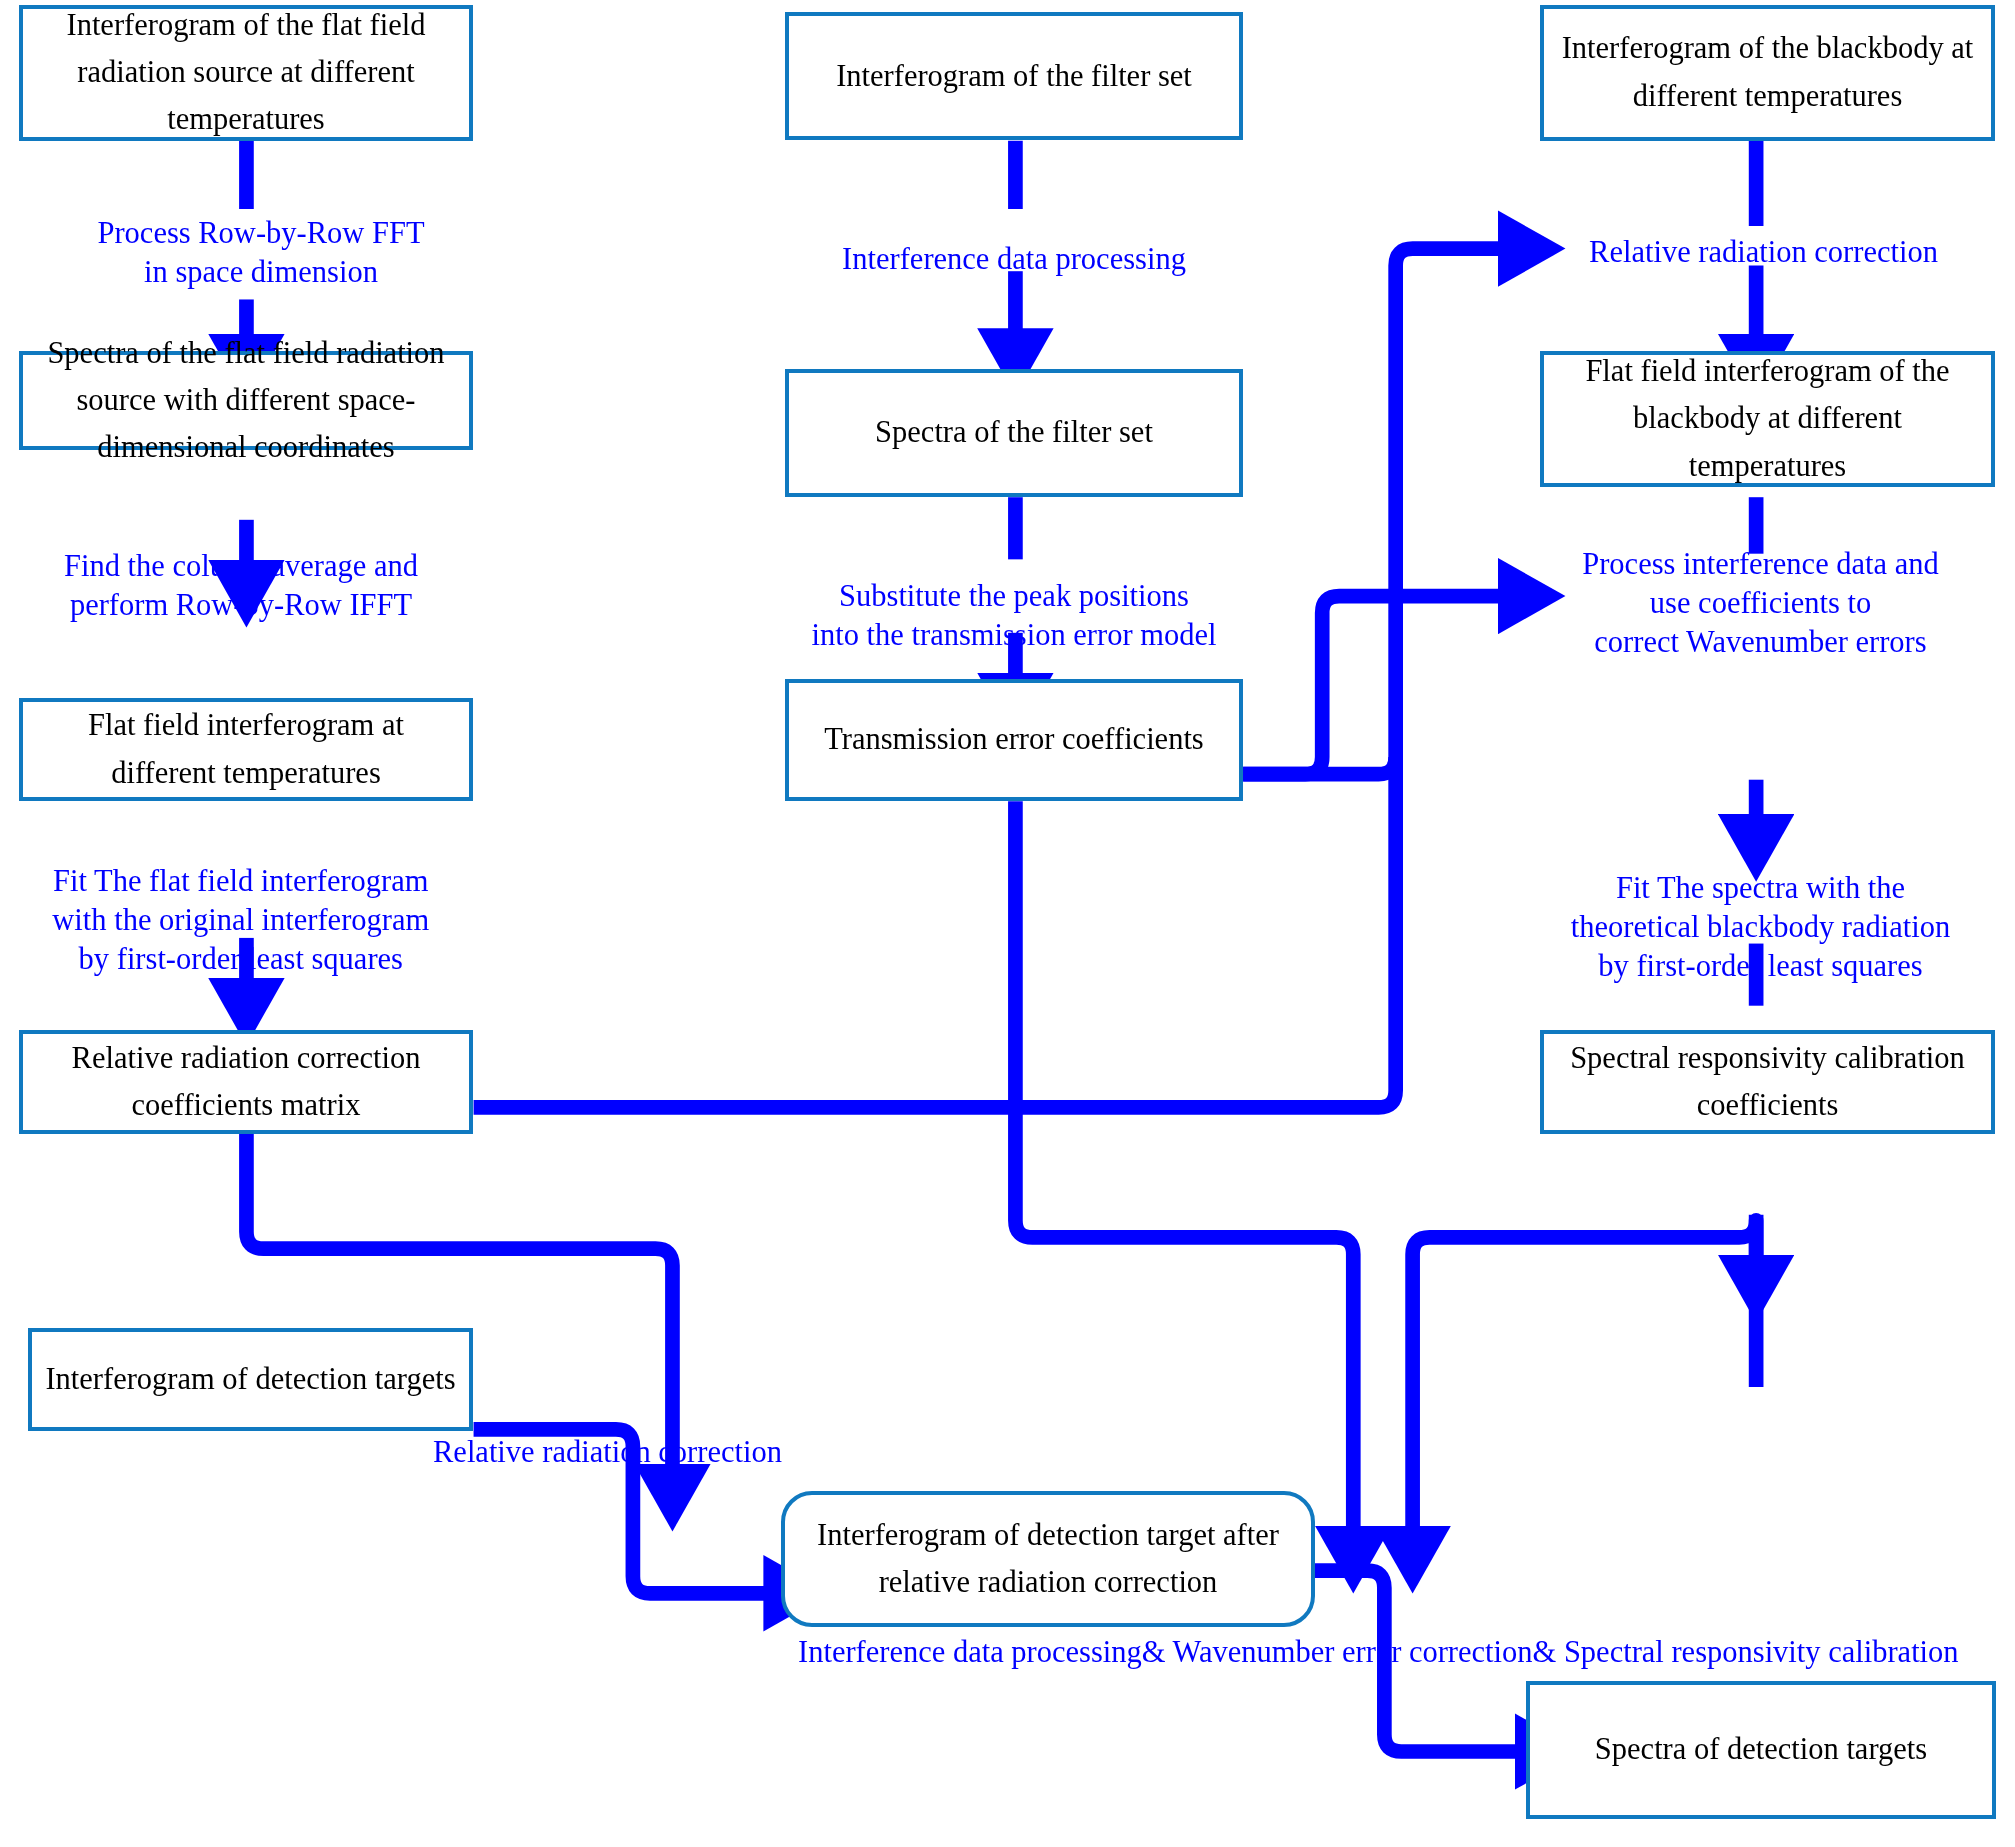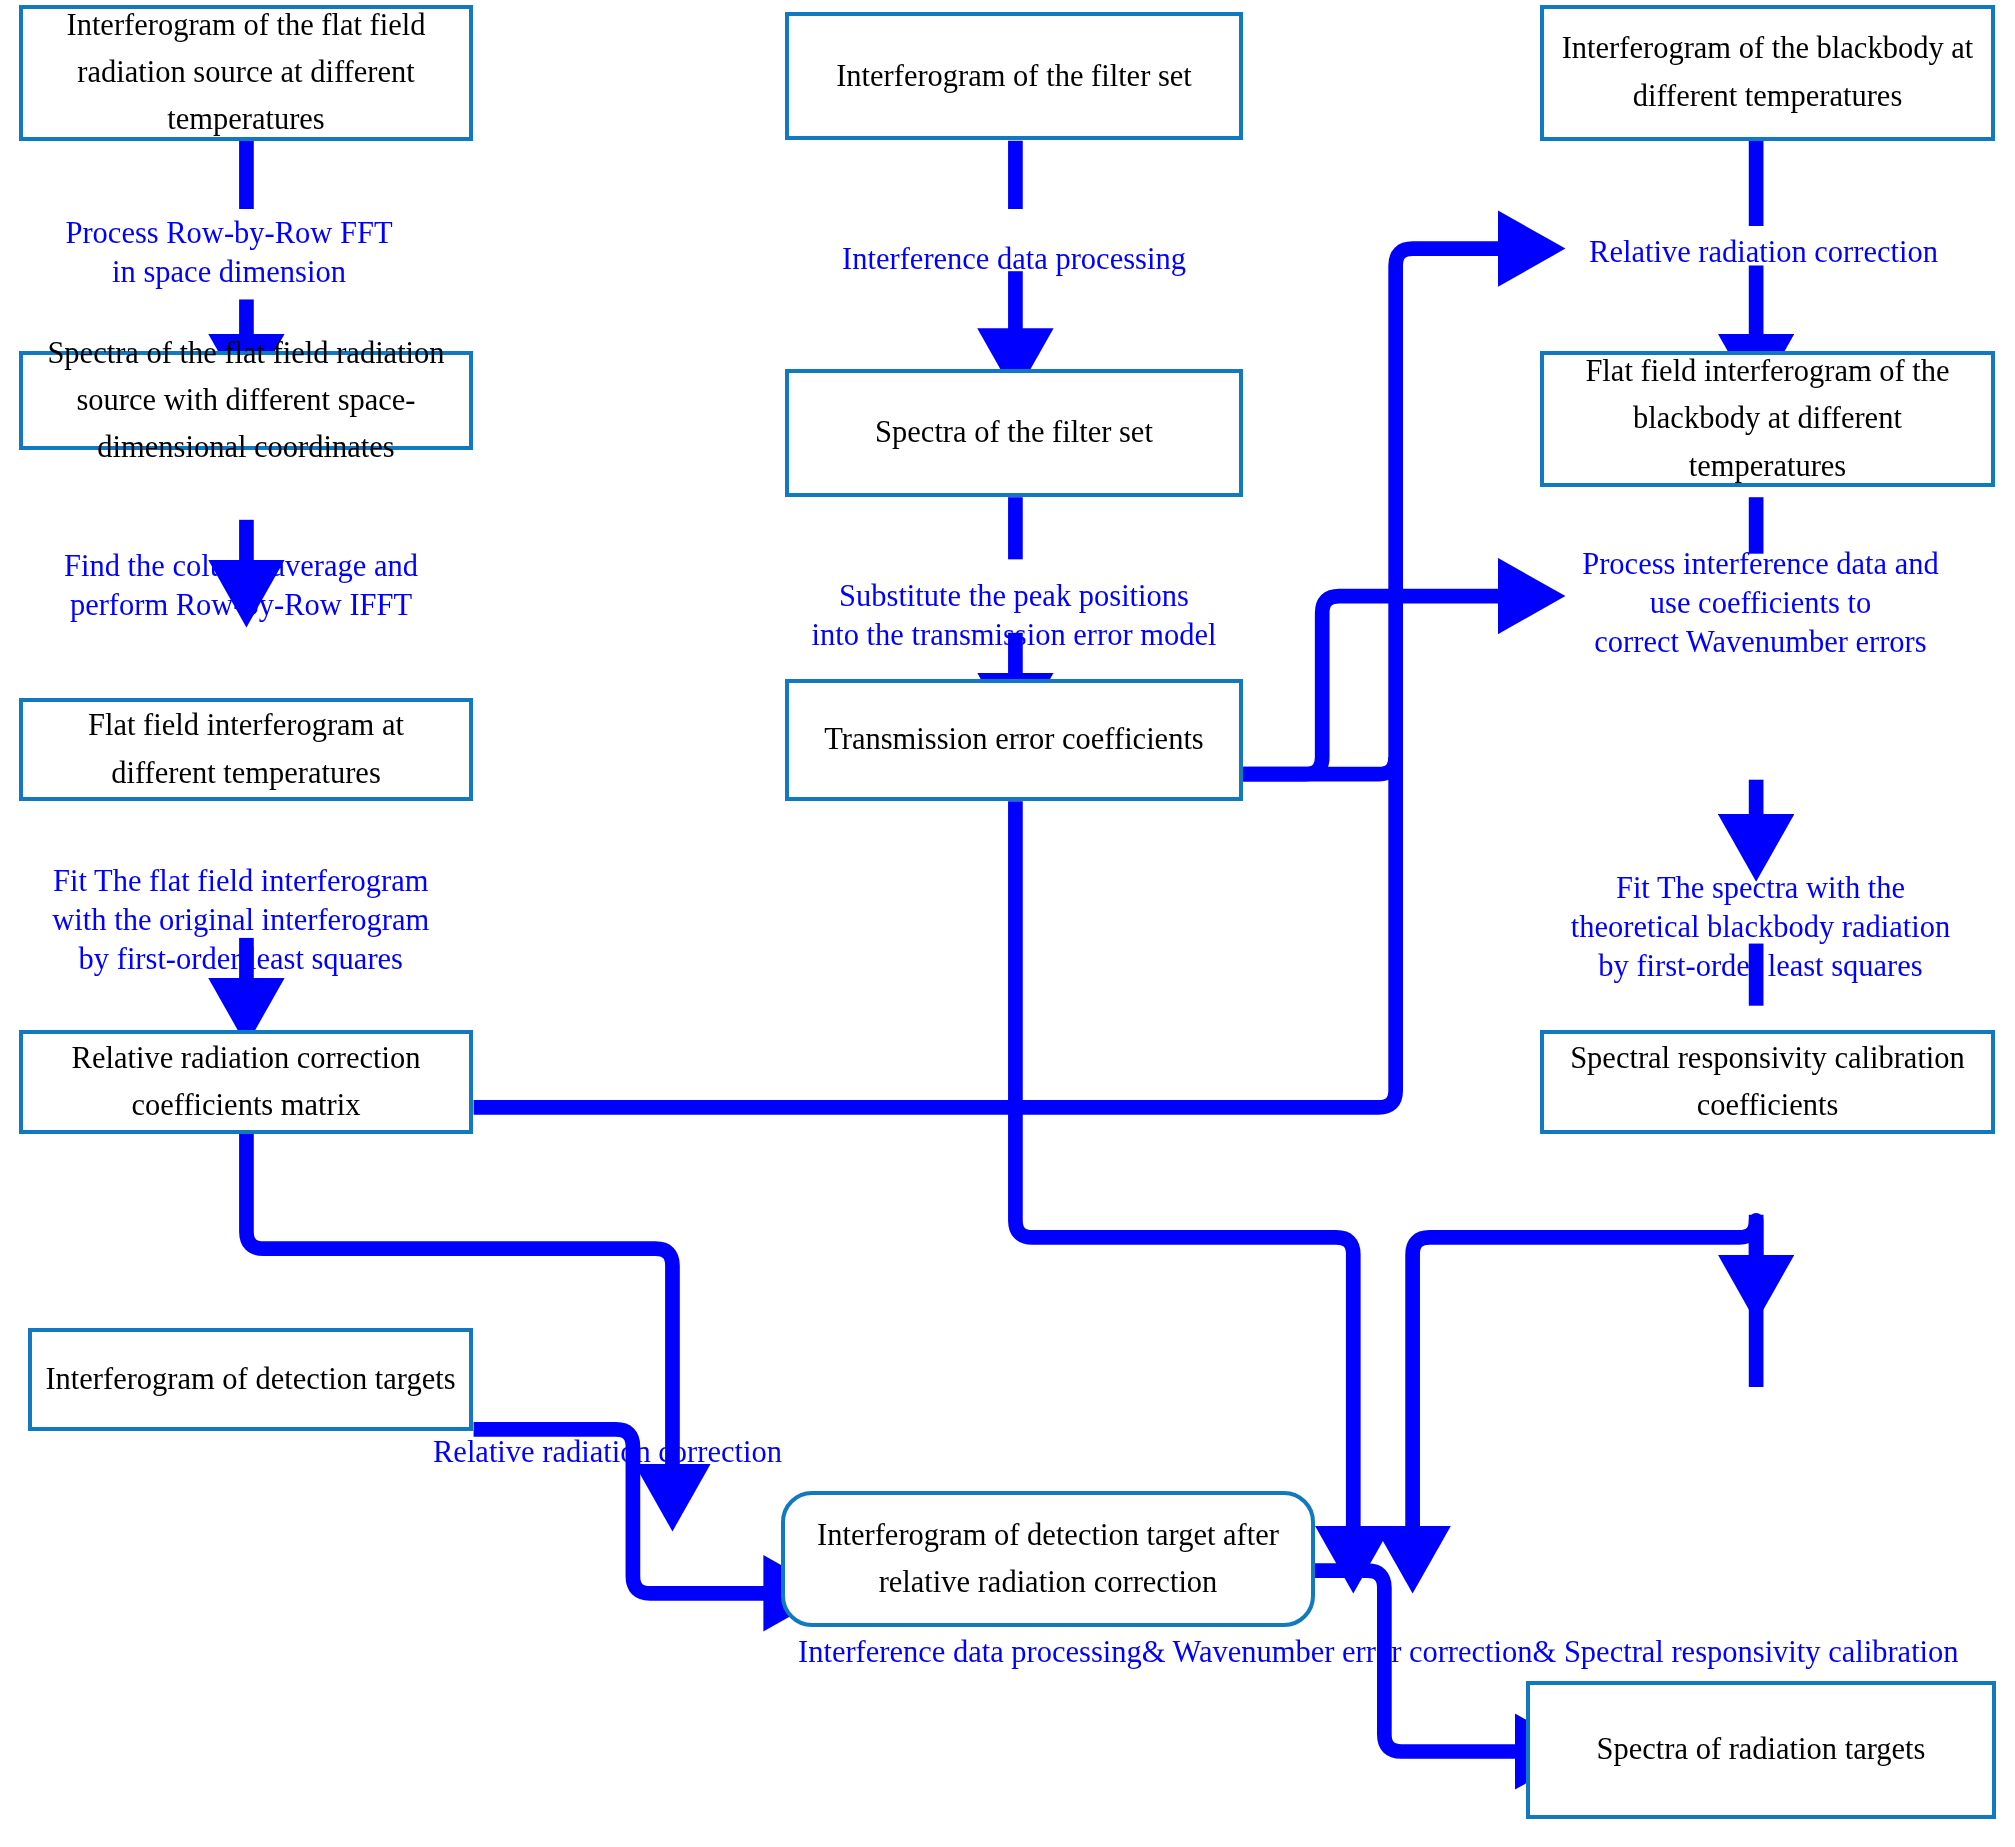--- a/index.html
+++ b/index.html
@@ -93,21 +93,21 @@
 
       <path d="M2200,2780 H2420 Q2450,2780 2450,2810 V3070 Q2450,3100 2480,3100 H2690" marker-end="url(#ah)"></path>
 
     </g>
   </svg>
 
   <div class="node" style="left:19px;top:4.5px;width:454px;height:136px;">
     <span>Interferogram of the flat field radiation source at different temperatures</span>
   </div>
 
-  <div class="elabel" style="left:2px;top:214px;width:454px;">Process Row-by-Row FFT
+  <div class="elabel" style="left:34px;top:214px;width:454px;">Process Row-by-Row FFT
 in space dimension</div>
 
   <div class="node" style="left:19px;top:351px;width:454px;height:99px;">
     <span>Spectra of the flat field radiation source with different space-dimensional coordinates</span>
   </div>
 
   <div class="elabel" style="left:8px;top:547px;width:466px;">Find the column average and
 perform Row-by-Row IFFT</div>
 
   <div class="node" style="left:19px;top:698px;width:454px;height:103px;">
@@ -168,17 +168,17 @@
 
   <div class="node" style="left:1540px;top:1030px;width:455px;height:104px;">
     <span>Spectral responsivity calibration coefficients</span>
   </div>
 
   <div class="elabel left" style="left:433px;top:1433px;width:509px;">Relative radiation correction</div>
 
   <div class="elabel nowrap" style="left:798px;top:1633px;width:1243px;text-align:left;">Interference data processing&amp; Wavenumber error correction&amp; Spectral responsivity calibration</div>
 
   <div class="node" style="left:1526px;top:1681px;width:470px;height:138px;">
-    <span>Spectra of radiation targets</span>
+    <span>Spectra of detection targets</span>
   </div>
 
 </div>
 
 
 </body></html>

